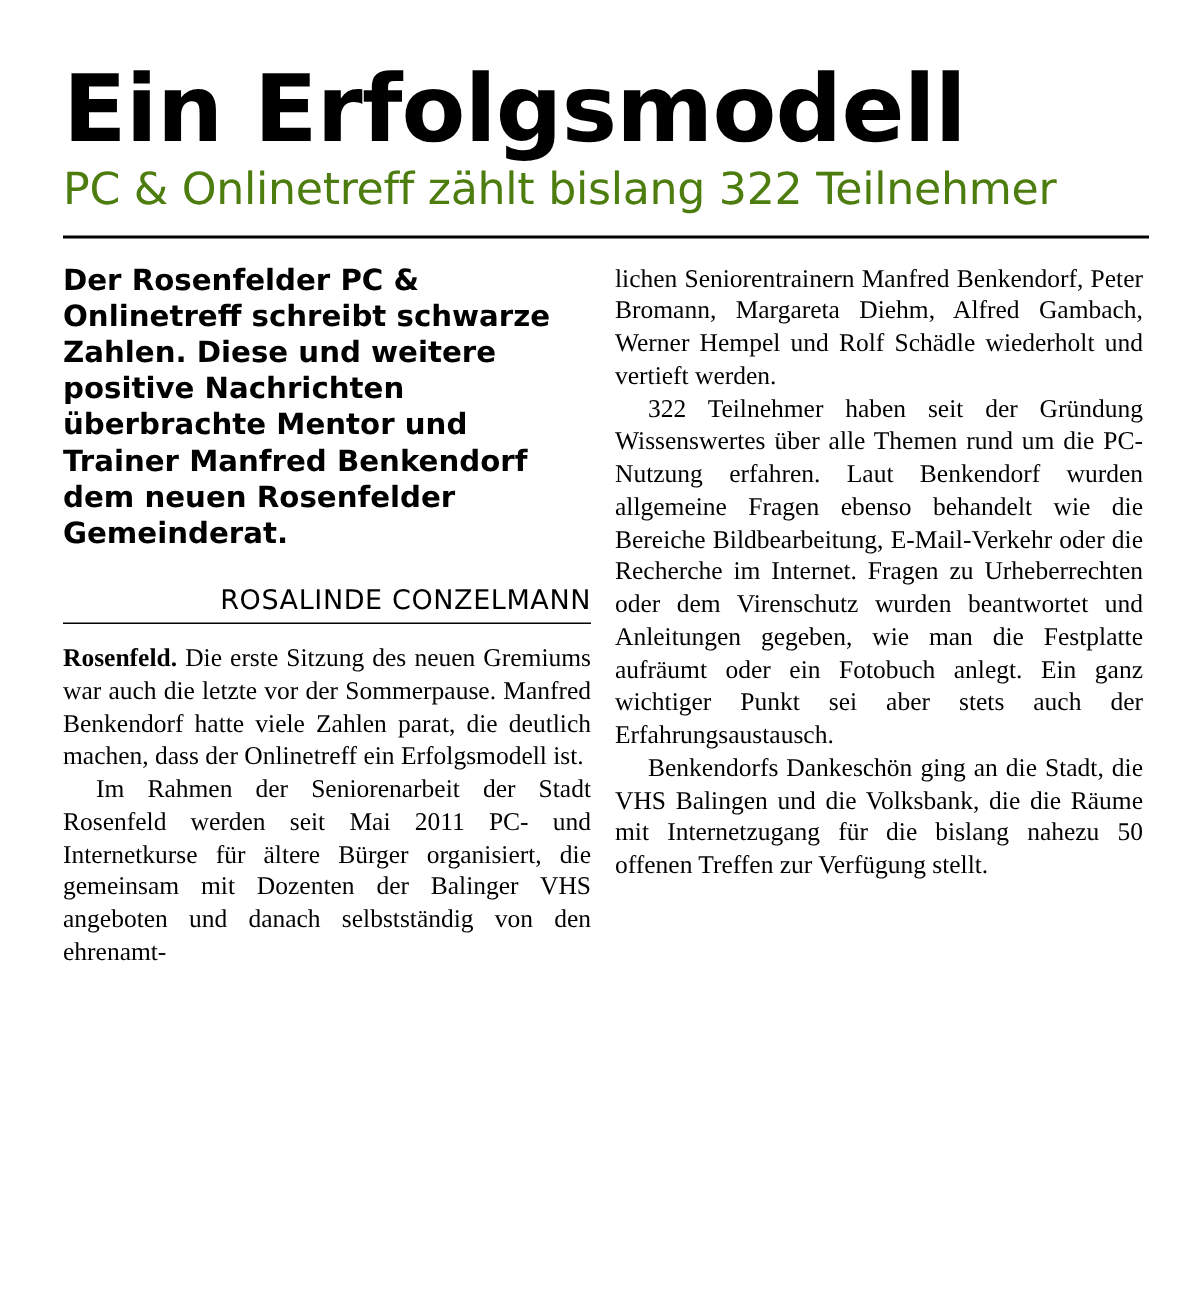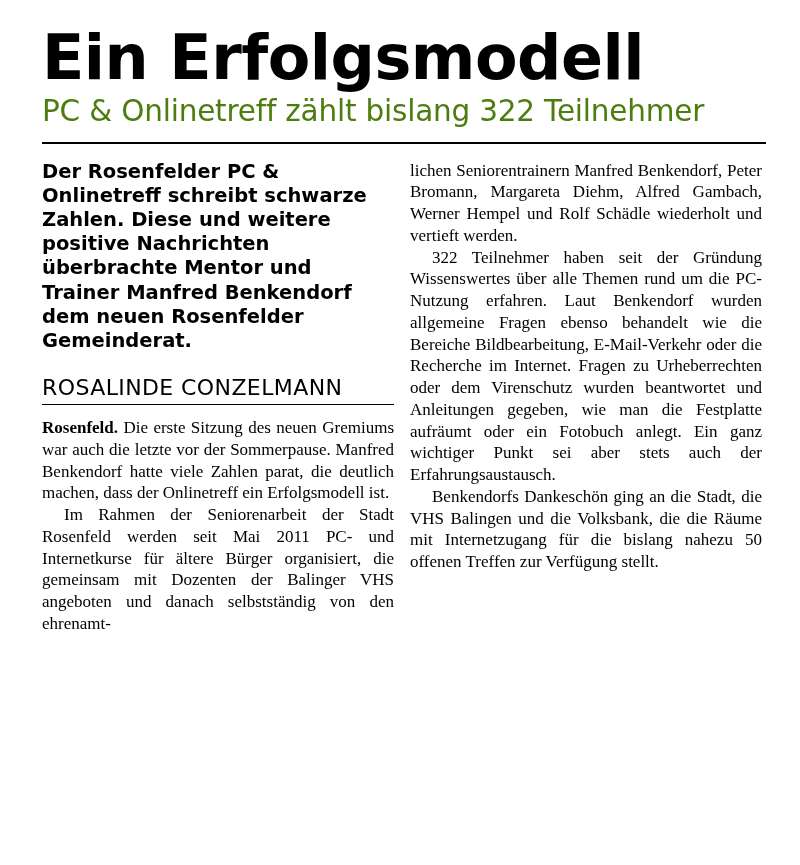--- a/index.html
+++ b/index.html
@@ -13,20 +13,21 @@
     font-family: "Liberation Serif", serif;
     color: #000000;
     overflow: hidden;
   }
   .page {
     position: relative;
     width: 800px;
     height: 672px;
     box-sizing: border-box;
     padding: 26px 34px 0 42px;
+    margin-top: 15px;
   }
   .headline {
     font-family: "DejaVu Sans", sans-serif;
     font-weight: bold;
     font-size: 62px;
     line-height: 1.02;
     letter-spacing: -0.5px;
     margin: 0 0 6px 0;
     color: #000;
   }
@@ -58,23 +59,24 @@
     font-family: "DejaVu Sans", sans-serif;
     font-weight: bold;
     font-size: 19.5px;
     line-height: 1.24;
     text-align: left;
     margin: 0 0 22px 0;
     hyphens: manual;
   }
   .byline {
     font-family: "DejaVu Sans", sans-serif;
-    font-size: 22px;
+    font-size: 18px;
     letter-spacing: 0.4px;
     margin: 0 0 4px 0;
+    text-align: right;
   }
   .byline-rule {
     border: 0;
     border-top: 1.6px solid #000;
     margin: 4px 0 12px 0;
     width: 100%;
   }
   p.body {
     font-family: "Liberation Serif", serif;
     font-size: 17px;

